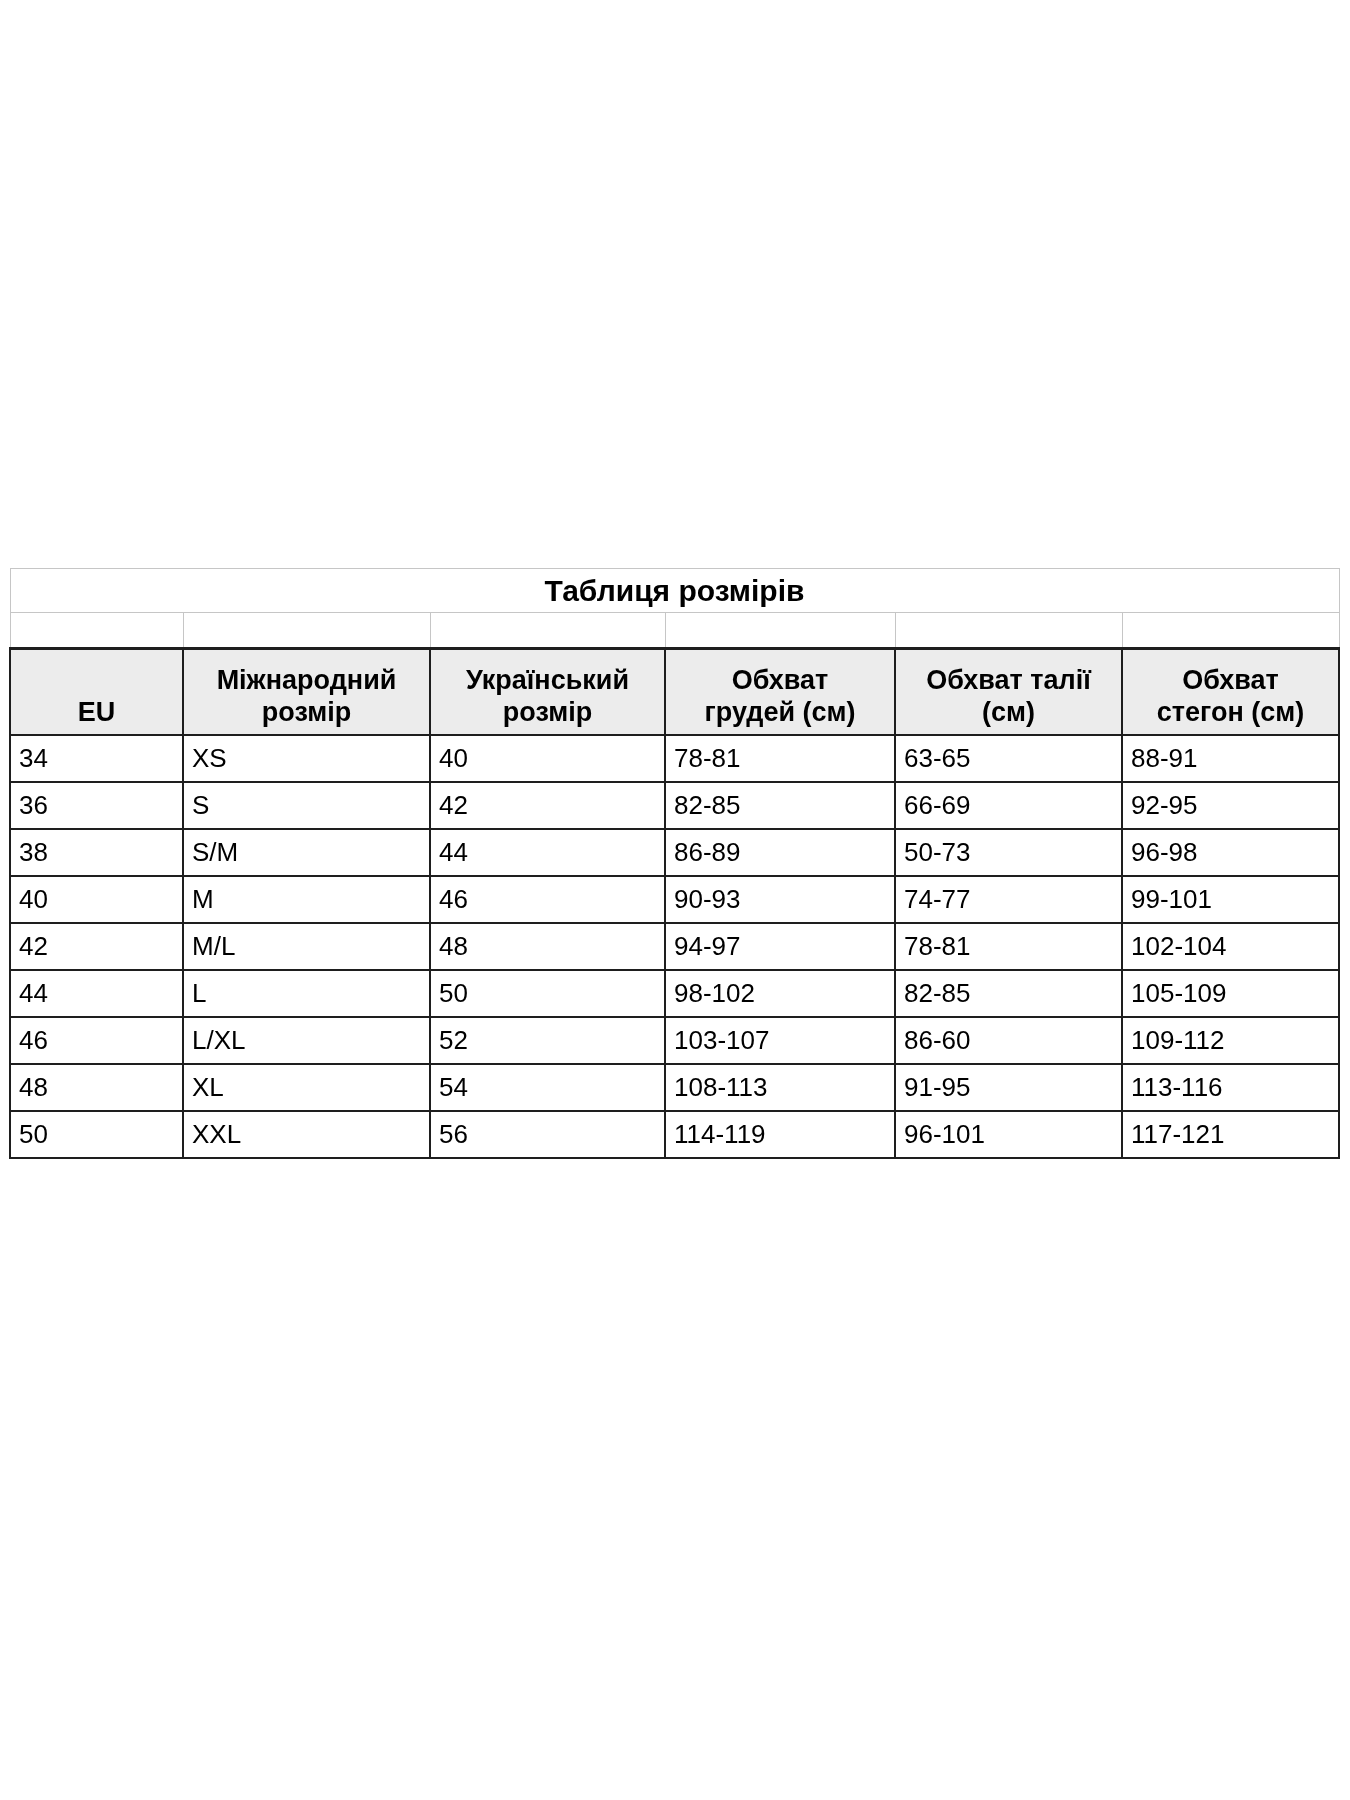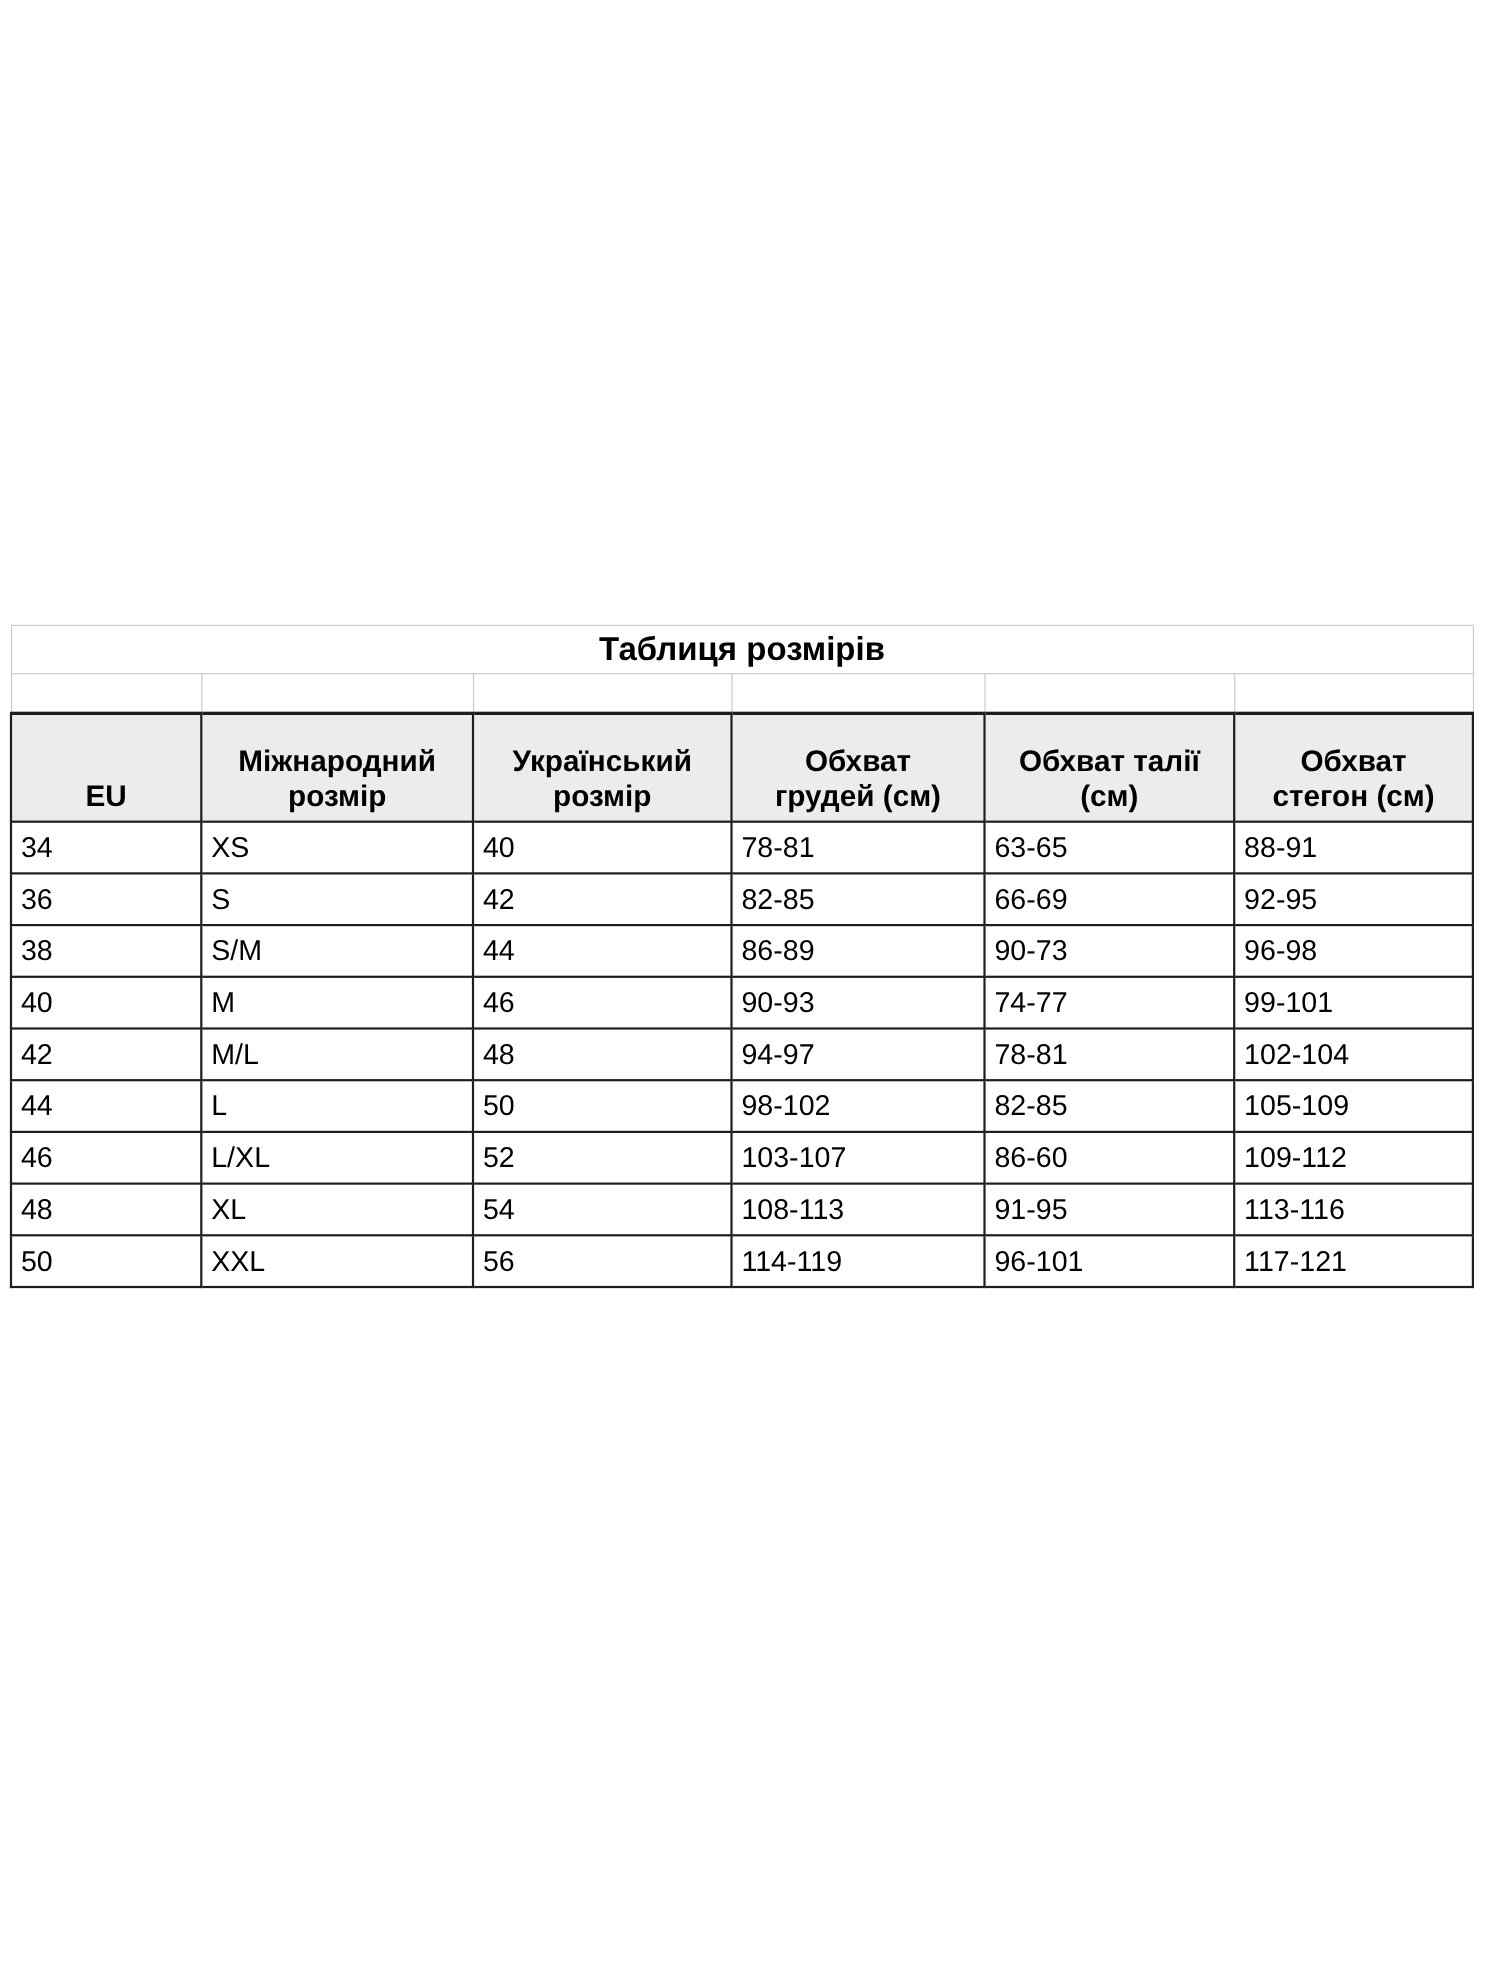--- a/index.html
+++ b/index.html
@@ -47,21 +47,21 @@
   tr.header-row th {
     height: 78px;
     background: #ececec;
     border: 2px solid #1e1e1e;
     border-top-width: 3px;
     font-size: 27px;
     font-weight: bold;
     line-height: 32px;
     text-align: center;
     vertical-align: bottom;
-    padding: 12px 2px 6px 2px;
+    padding: 0 2px 6px 2px;
     white-space: pre-line;
   }
   
   tbody.size-body td {
     height: 45px;
     border: 2px solid #1e1e1e;
     font-size: 26px;
     font-weight: normal;
     text-align: left;
     vertical-align: middle;
@@ -123,21 +123,21 @@
           <td>42</td>
           <td>82-85</td>
           <td>66-69</td>
           <td>92-95</td>
         </tr>
         <tr>
           <td>38</td>
           <td>S/M</td>
           <td>44</td>
           <td>86-89</td>
-          <td>90-73</td>
+          <td>50-73</td>
           <td>96-98</td>
         </tr>
         <tr>
           <td>40</td>
           <td>M</td>
           <td>46</td>
           <td>90-93</td>
           <td>74-77</td>
           <td>99-101</td>
         </tr>

